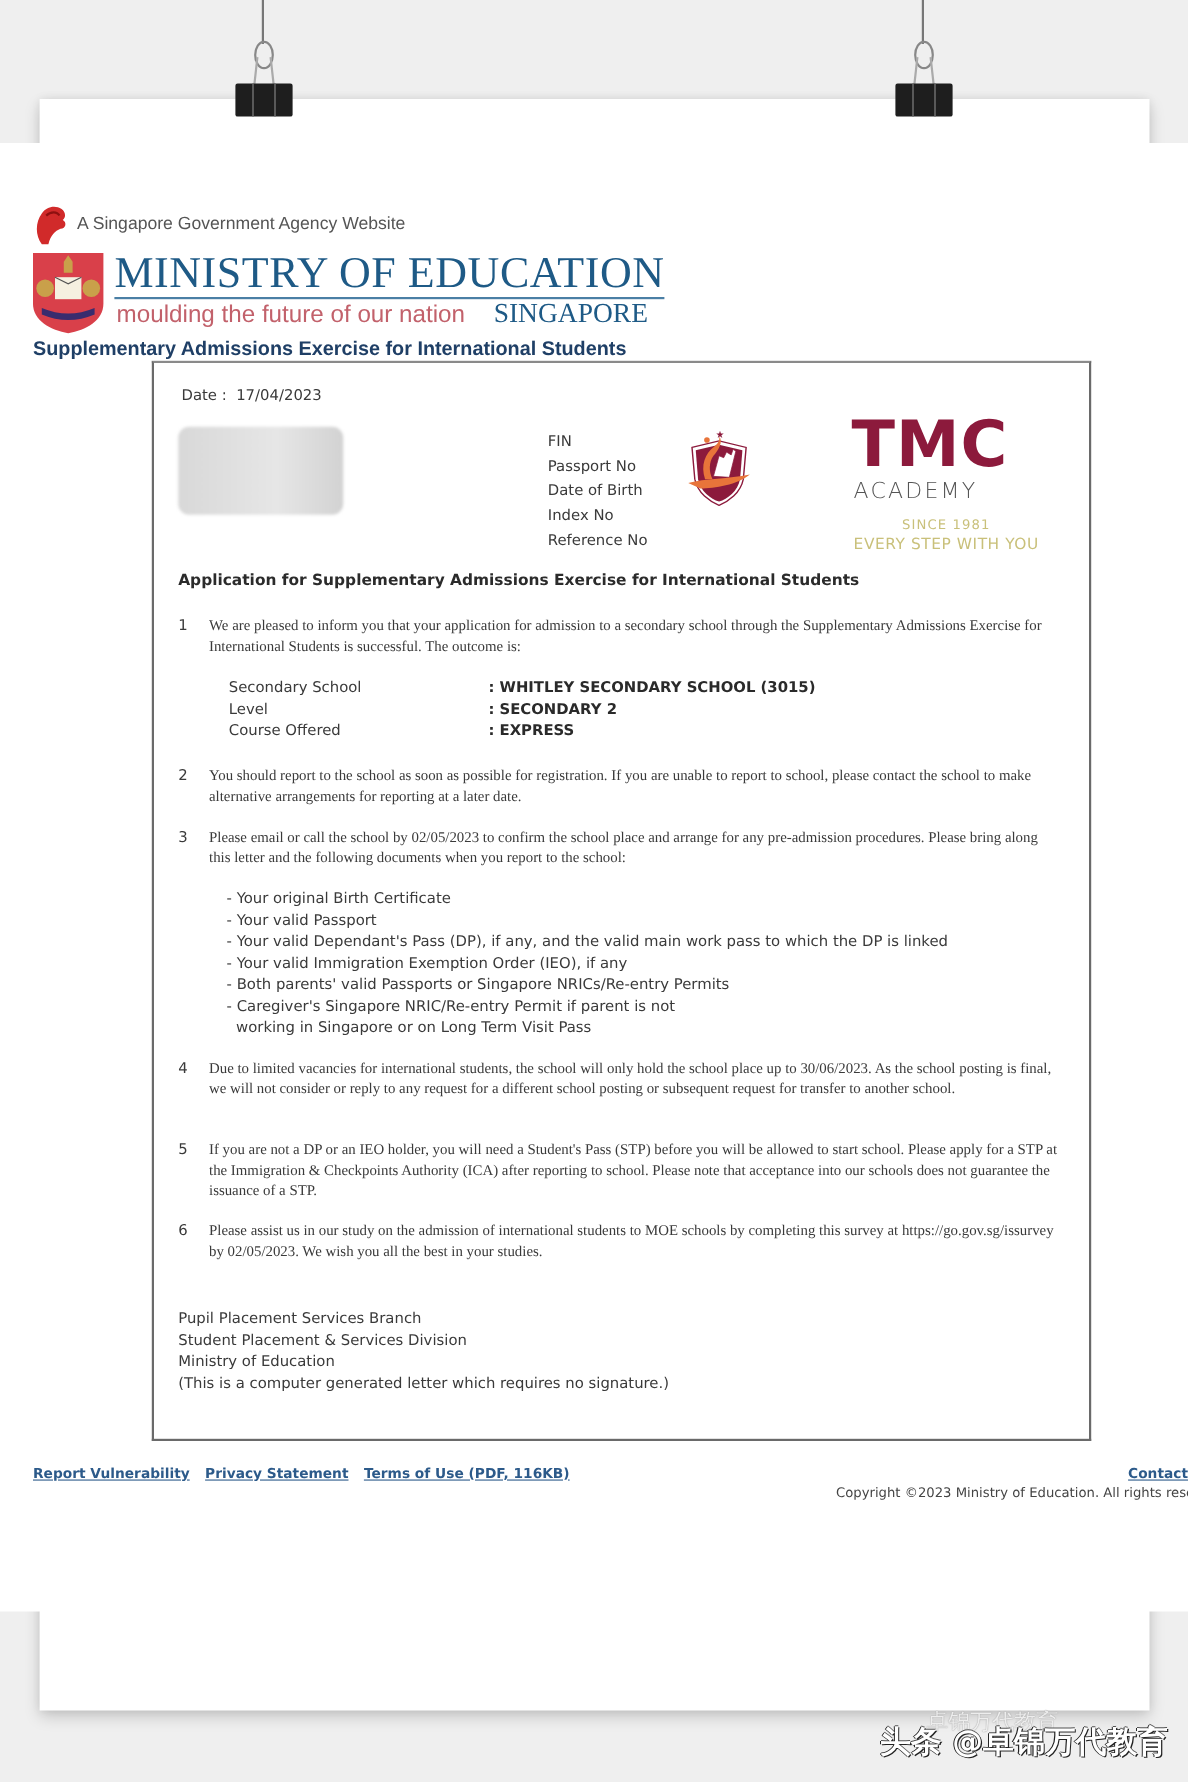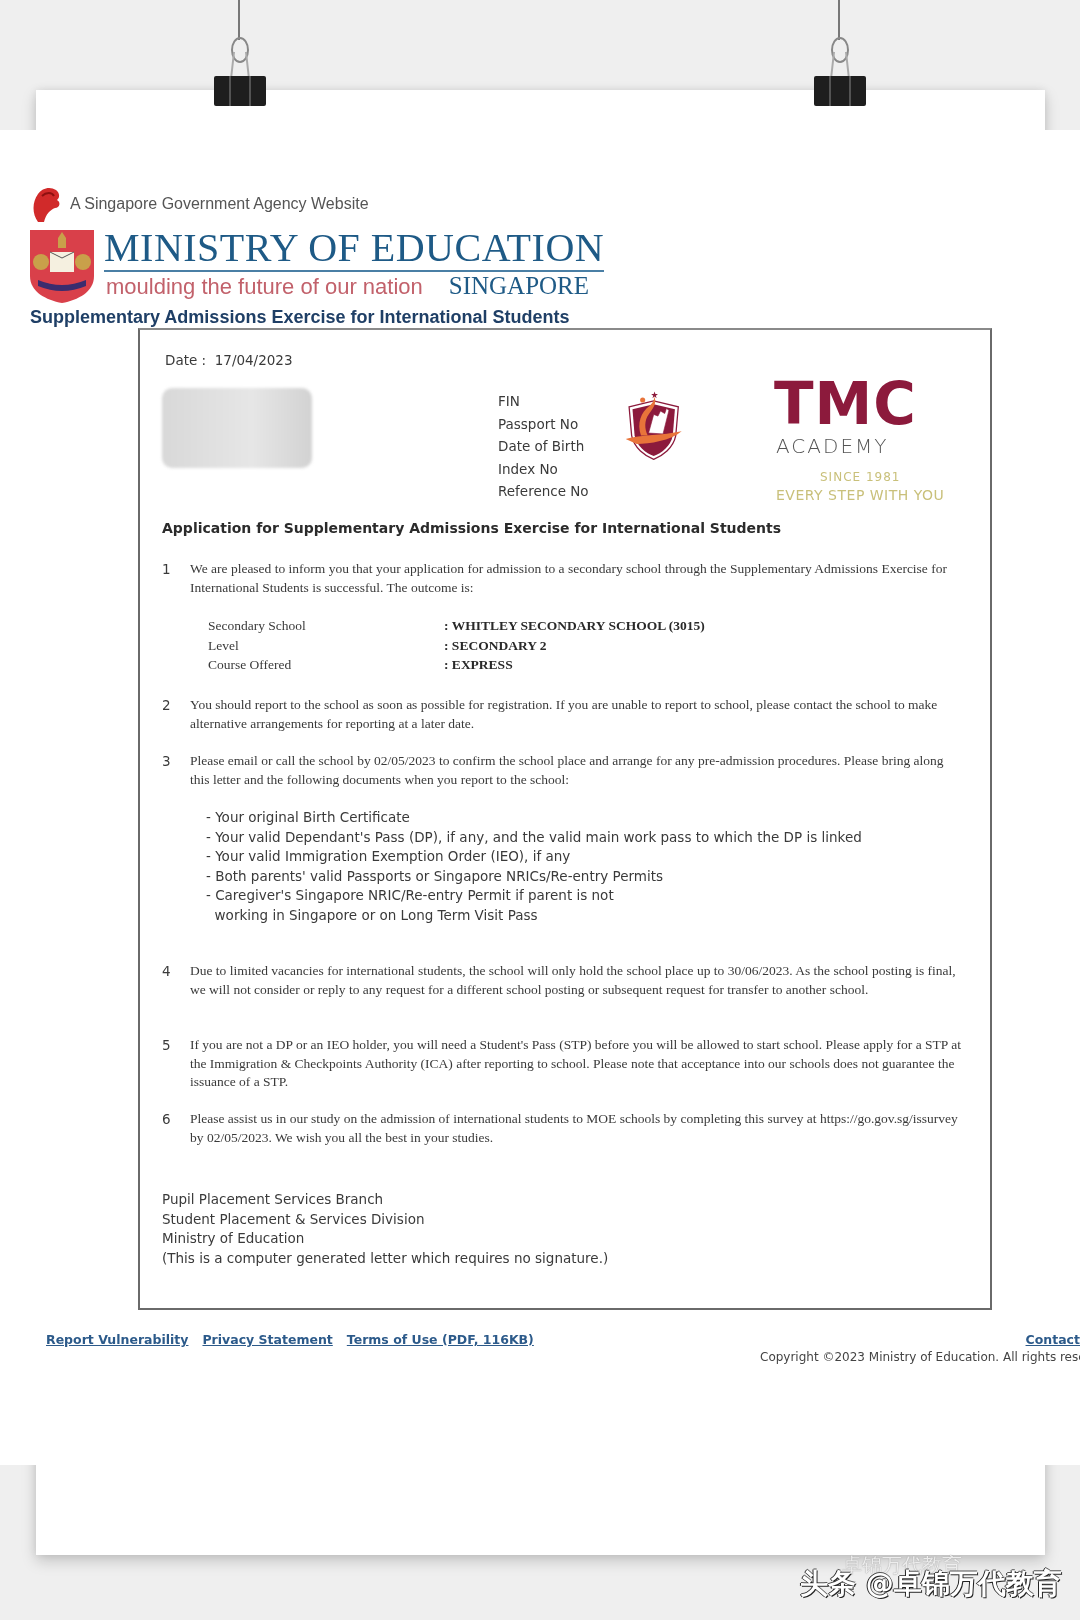--- a/index.html
+++ b/index.html
@@ -66,28 +66,28 @@
   .tmc-academy {
     position: absolute; left: 636px; top: 104px;
     font-family: "DejaVu Sans", sans-serif; font-weight: 200; font-size: 20px; color: #555; letter-spacing: 2px;
   }
   .tmc-since { position: absolute; left: 680px; top: 140px; font-size: 12px; color: #c9c07a; letter-spacing: 1px; }
   .tmc-tag { position: absolute; left: 636px; top: 157px; font-size: 14px; color: #c9c07a; letter-spacing: 0.5px; }
   .subject { position: absolute; left: 22px; top: 190px; font-weight: bold; font-size: 14px; color: #2b2b2b; }
   .para { position: absolute; left: 22px; width: 800px; line-height: 18.5px; }
   .para .num { position: absolute; left: 0; top: 0; }
   .para .body { margin-left: 28px; font-family: Liberation Serif, serif; }
-  .outcome { position: absolute; left: 68px; line-height: 19.5px; font-family: Liberation Serif, serif; }
+  .outcome { position: absolute; left: 68px; line-height: 19.5px; }
   .outcome .row { display: flex; }
   .outcome .k { width: 236px; }
   .outcome .v { font-weight: bold; color: #2a2a2a; }
   .docs { position: absolute; left: 66px; line-height: 19.5px; }
   .sign { position: absolute; left: 22px; top: 860px; line-height: 19.5px; }
   .footer-links {
-    position: absolute; left: 46px; top: 1202px; display: flex; gap: 14px;
+    position: absolute; left: 30px; top: 1202px; display: flex; gap: 14px;
     font-family: "DejaVu Sans", sans-serif; font-size: 12.5px; font-weight: bold;
   }
   .footer-links a { color: #2c5a8a; text-decoration: underline; cursor: pointer; }
   .contact {
     position: absolute; right: 0; top: 1202px; font-size: 12.5px; font-weight: bold; color: #2c5a8a; text-decoration: underline;
   }
   .copyright { position: absolute; left: 760px; top: 1220px; font-size: 12px; color: #444; white-space: nowrap; }
   .watermark {
     position: absolute; left: 800px; top: 1565px;
     font-size: 28px; color: #fff; font-weight: bold;
@@ -189,20 +189,21 @@
       <div class="body">You should report to the school as soon as possible for registration. If you are unable to report to school, please contact the school to make alternative arrangements for reporting at a later date.</div>
     </div>
 
     <div class="para" style="top:422px;">
       <span class="num">3</span>
       <div class="body">Please email or call the school by 02/05/2023 to confirm the school place and arrange for any pre-admission procedures. Please bring along this letter and the following documents when you report to the school:</div>
     </div>
 
     <div class="docs" style="top:478px;">
       <div>- Your original Birth Certificate</div>
+      <div>- Your valid Passport</div>
       <div>- Your valid Dependant's Pass (DP), if any, and the valid main work pass to which the DP is linked</div>
       <div>- Your valid Immigration Exemption Order (IEO), if any</div>
       <div>- Both parents' valid Passports or Singapore NRICs/Re-entry Permits</div>
       <div>- Caregiver's Singapore NRIC/Re-entry Permit if parent is not</div>
       <div style="white-space:pre;">  working in Singapore or on Long Term Visit Pass</div>
     </div>
 
     <div class="para" style="top:632px;">
       <span class="num">4</span>
       <div class="body">Due to limited vacancies for international students, the school will only hold the school place up to 30/06/2023. As the school posting is final, we will not consider or reply to any request for a different school posting or subsequent request for transfer to another school.</div>

